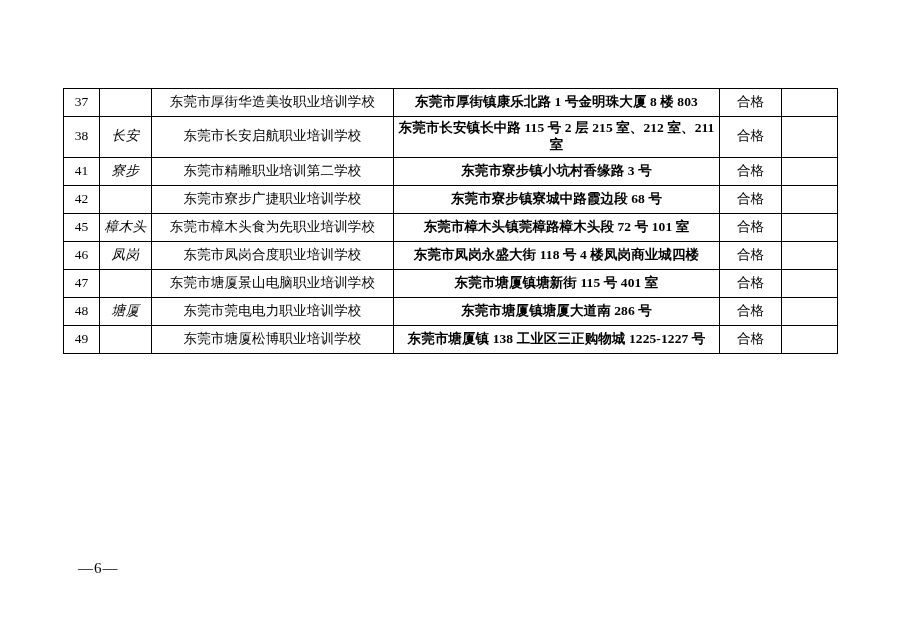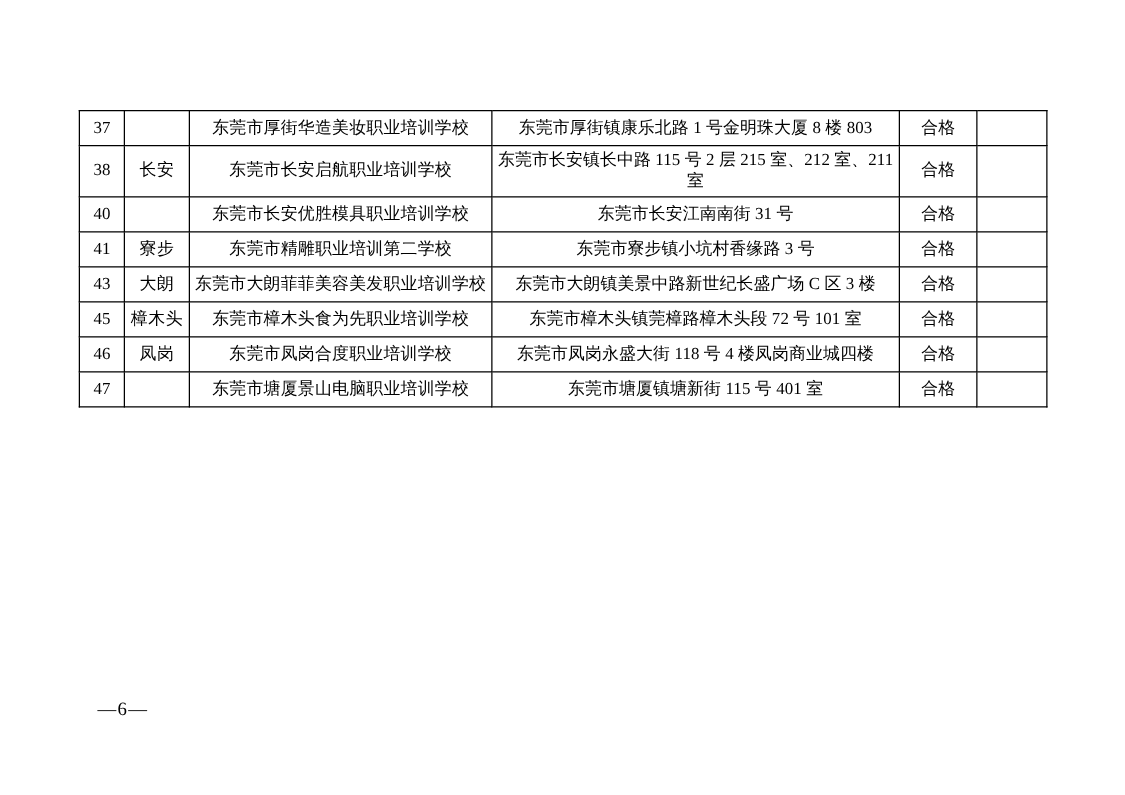--- a/index.html
+++ b/index.html
@@ -44,23 +44,23 @@
     box-sizing: border-box;
   }
   col.c-no    { width: 36px; }
   col.c-town  { width: 52px; }
   col.c-name  { width: 242px; }
   col.c-addr  { width: 326px; }
   col.c-res   { width: 62px; }
   col.c-note  { width: 56px; }
 
   td.no   { font-size: 13.5px; }
-  td.town { font-size: 13.5px; letter-spacing: 0.5px; }
+  td.town { font-size: 13.5px; letter-spacing: 0.5px; font-style: italic; }
   td.name { font-size: 13.5px; letter-spacing: 0.2px; margin-top: 10px; }
-  td.addr { font-size: 13.5px; letter-spacing: 0.1px; }
+  td.addr { font-size: 13.5px; letter-spacing: 0.1px; font-weight: bold; }
   td.res  { font-size: 13.5px; }
   td.note { }
   .footer {
     position: absolute;
     left: 78px;
     top: 560px;
     font-size: 15px;
     letter-spacing: 1px;
   }
 </style>
@@ -90,40 +90,32 @@
         </tr>
         <tr>
           <td class="no">38</td>
           <td class="town">长安</td>
           <td class="name">东莞市长安启航职业培训学校</td>
           <td class="addr">东莞市长安镇长中路 115 号 2 层 215 室、212 室、211 室</td>
           <td class="res">合格</td>
           <td class="note"></td>
         </tr>
         <tr>
-          <td class="no">40</td>
-          <td class="town"></td>
-          <td class="name">东莞市长安优胜模具职业培训学校</td>
-          <td class="addr">东莞市长安江南南街 31 号</td>
-          <td class="res">合格</td>
-          <td class="note"></td>
-        </tr>
-        <tr>
           <td class="no">41</td>
           <td class="town">寮步</td>
           <td class="name">东莞市精雕职业培训第二学校</td>
           <td class="addr">东莞市寮步镇小坑村香缘路 3 号</td>
           <td class="res">合格</td>
           <td class="note"></td>
         </tr>
         <tr>
-          <td class="no">43</td>
-          <td class="town">大朗</td>
-          <td class="name">东莞市大朗菲菲美容美发职业培训学校</td>
-          <td class="addr">东莞市大朗镇美景中路新世纪长盛广场 C 区 3 楼</td>
+          <td class="no">42</td>
+          <td class="town"></td>
+          <td class="name">东莞市寮步广捷职业培训学校</td>
+          <td class="addr">东莞市寮步镇寮城中路霞边段 68 号</td>
           <td class="res">合格</td>
           <td class="note"></td>
         </tr>
         <tr>
           <td class="no">45</td>
           <td class="town">樟木头</td>
           <td class="name">东莞市樟木头食为先职业培训学校</td>
           <td class="addr">东莞市樟木头镇莞樟路樟木头段 72 号 101 室</td>
           <td class="res">合格</td>
           <td class="note"></td>
@@ -137,19 +129,35 @@
           <td class="note"></td>
         </tr>
         <tr>
           <td class="no">47</td>
           <td class="town"></td>
           <td class="name">东莞市塘厦景山电脑职业培训学校</td>
           <td class="addr">东莞市塘厦镇塘新街 115 号 401 室</td>
           <td class="res">合格</td>
           <td class="note"></td>
         </tr>
+        <tr>
+          <td class="no">48</td>
+          <td class="town">塘厦</td>
+          <td class="name">东莞市莞电电力职业培训学校</td>
+          <td class="addr">东莞市塘厦镇塘厦大道南 286 号</td>
+          <td class="res">合格</td>
+          <td class="note"></td>
+        </tr>
+        <tr>
+          <td class="no">49</td>
+          <td class="town"></td>
+          <td class="name">东莞市塘厦松博职业培训学校</td>
+          <td class="addr">东莞市塘厦镇 138 工业区三正购物城 1225-1227 号</td>
+          <td class="res">合格</td>
+          <td class="note"></td>
+        </tr>
       </tbody>
     </table>
   </div>
 
   <div class="footer">—6—</div>
 
 </div>
 
 </body></html>

